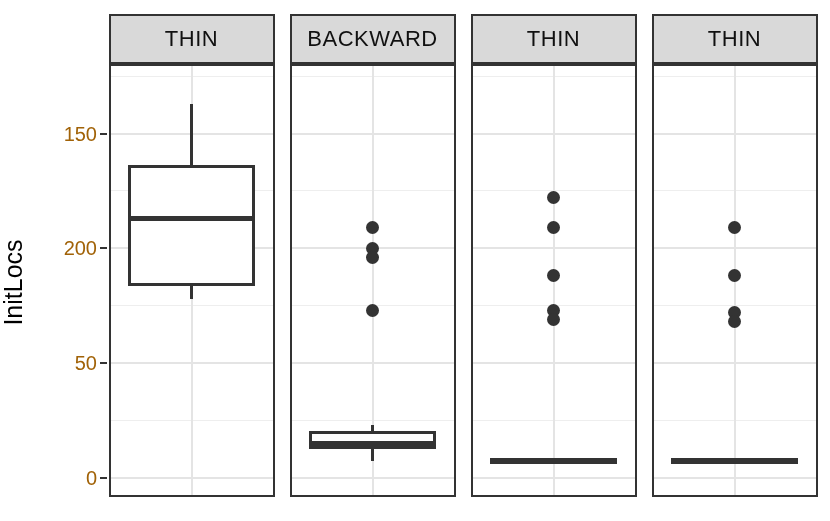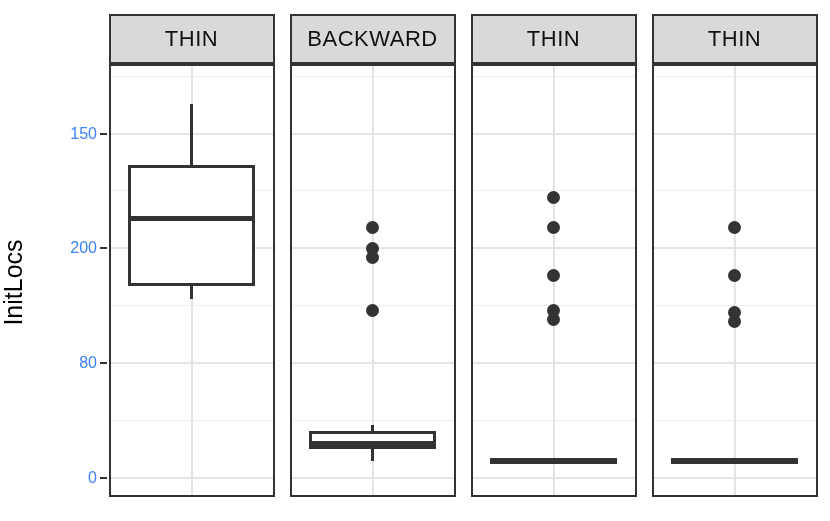--- a/index.html
+++ b/index.html
@@ -20,22 +20,22 @@
     transform: rotate(-90deg);
     font-size: 25px;
     color: #000000;
     white-space: nowrap;
   }
   .y-tick-label {
     position: absolute;
     right: 733px; 
     width: 90px;
     text-align: right;
-    font-size: 16px;
-    color: #3b82f6;
+    font-size: 20px;
+    color: #a16207;
     line-height: 20px;
   }
   .y-tick-mark {
     position: absolute;
     left: 100px;
     width: 7px;
     height: 2px;
     background: #333333;
   }
   .facet-strip {
@@ -81,21 +81,21 @@
   }
 </style>
 </head>
 <body>
 
 <div id="figure">
   <div id="y-axis-title">InitLocs</div>
   <div id="y-axis">
       <div class="y-tick-label" style="top: 467.5px;">0</div>
       <div class="y-tick-mark" style="top: 476.5px;"></div>
-      <div class="y-tick-label" style="top: 352.855px;">80</div>
+      <div class="y-tick-label" style="top: 352.855px;">50</div>
       <div class="y-tick-mark" style="top: 361.855px;"></div>
       <div class="y-tick-label" style="top: 238.21px;">200</div>
       <div class="y-tick-mark" style="top: 247.21px;"></div>
       <div class="y-tick-label" style="top: 123.565px;">150</div>
       <div class="y-tick-mark" style="top: 132.565px;"></div>
     </div>
   <div id="facets">
       <div class="facet-strip" style="left: 108.5px; width: 162px;">
         <div class="facet-strip-label">THIN</div>
       </div>

